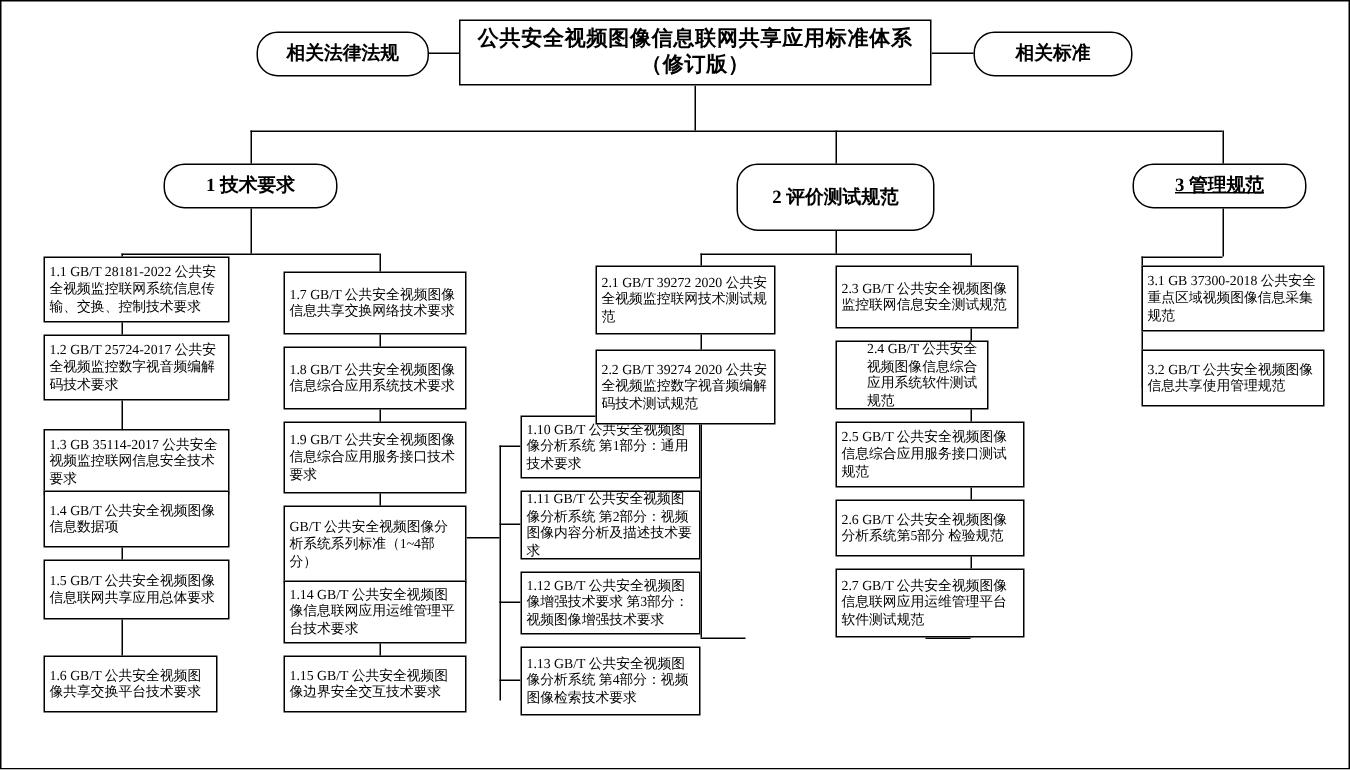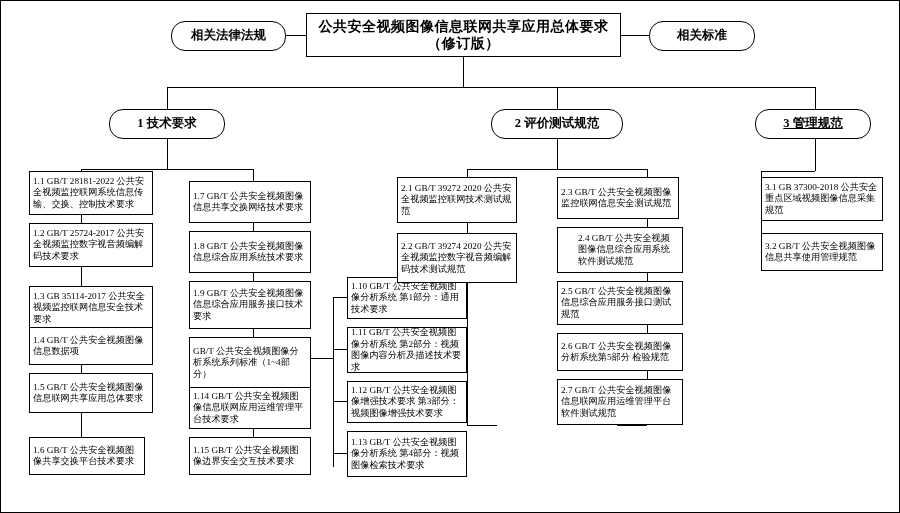--- a/index.html
+++ b/index.html
@@ -62,21 +62,21 @@
   .h { height: 1px; }
   .v { width: 1px; }
   .txt { display: block; }
 </style>
 </head>
 <body>
 
 <div id="root">
 
   <div class="box title-box" style="left:305px; top:12px; width:315px; height:44px; flex-direction:column;">
-    <span class="txt">公共安全视频图像信息联网共享应用总体要求</span>
+    <span class="txt">公共安全视频图像信息联网共享应用标准体系</span>
     <span class="txt">（修订版）</span>
   </div>
 
   <div class="box rounded side-box" style="left:170px; top:20px; width:115px; height:30px;">
     <span>相关法律法规</span>
   </div>
 
   <div class="box rounded side-box" style="left:648px; top:20px; width:106px; height:30px;">
     <span>相关标准</span>
   </div>
@@ -87,21 +87,21 @@
   <div class="line v" style="left:462px; top:56px; height:30px;"></div>
 
   <div class="line h" style="left:166px; top:86px; width:648px;"></div>
   <div class="line v" style="left:166px; top:86px; height:22px;"></div>
   <div class="line v" style="left:556px; top:86px; height:22px;"></div>
   <div class="line v" style="left:814px; top:86px; height:22px;"></div>
 
   <div class="box rounded lvl1" style="left:108px; top:108px; width:116px; height:30px;">
     <span>1  技术要求</span>
   </div>
-  <div class="box rounded lvl1" style="left:490px; top:108px; width:132px; height:30px;">
+  <div class="box rounded lvl1" style="left:490px; top:108px; width:132px; height:45px;">
     <span>2  评价测试规范</span>
   </div>
   <div class="box rounded lvl1" style="left:754px; top:108px; width:116px; height:30px;text-decoration:underline;">
     <span>3  管理规范</span>
   </div>
 
   <div class="line v" style="left:166px; top:138px; height:30px;"></div>
   <div class="line h" style="left:80px; top:168px; width:172px;"></div>
   <div class="line v" style="left:80px; top:168px; height:290px;"></div>
   <div class="line v" style="left:252px; top:168px; height:290px;"></div>
@@ -175,21 +175,21 @@
   <div class="box small left" style="left:396px; top:176px; width:120px; height:46px;">
     <span>2.1 GB/T 39272 2020  公共安全视频监控联网技术测试规范</span>
   </div>
   <div class="box small left" style="left:396px; top:232px; width:120px; height:50px;">
     <span>2.2 GB/T 39274 2020  公共安全视频监控数字视音频编解码技术测试规范</span>
   </div>
 
   <div class="box small left" style="left:556px; top:176px; width:122px; height:42px;">
     <span>2.3 GB/T  公共安全视频图像监控联网信息安全测试规范</span>
   </div>
-  <div class="box small left" style="left:556px; top:226px; width:126px; height:46px;padding-left:20px;">
+  <div class="box small left" style="left:556px; top:226px; width:102px; height:46px;padding-left:20px;">
     <span>2.4 GB/T  公共安全视频图像信息综合应用系统软件测试规范</span>
   </div>
   <div class="box small left" style="left:556px; top:280px; width:126px; height:44px;">
     <span>2.5 GB/T  公共安全视频图像信息综合应用服务接口测试规范</span>
   </div>
   <div class="box small left" style="left:556px; top:332px; width:126px; height:38px;">
     <span>2.6 GB/T  公共安全视频图像分析系统第5部分 检验规范</span>
   </div>
   <div class="box small left" style="left:556px; top:378px; width:126px; height:46px;">
     <span>2.7 GB/T  公共安全视频图像信息联网应用运维管理平台软件测试规范</span>

